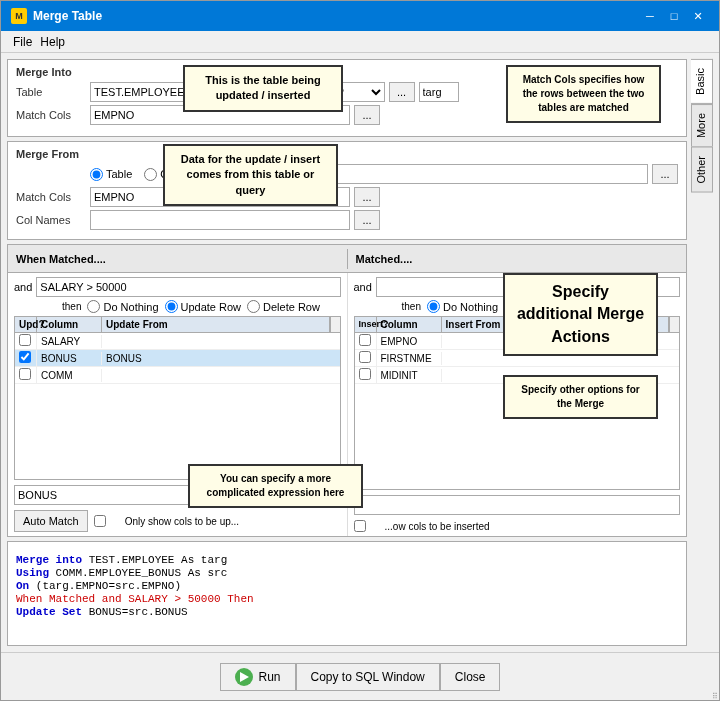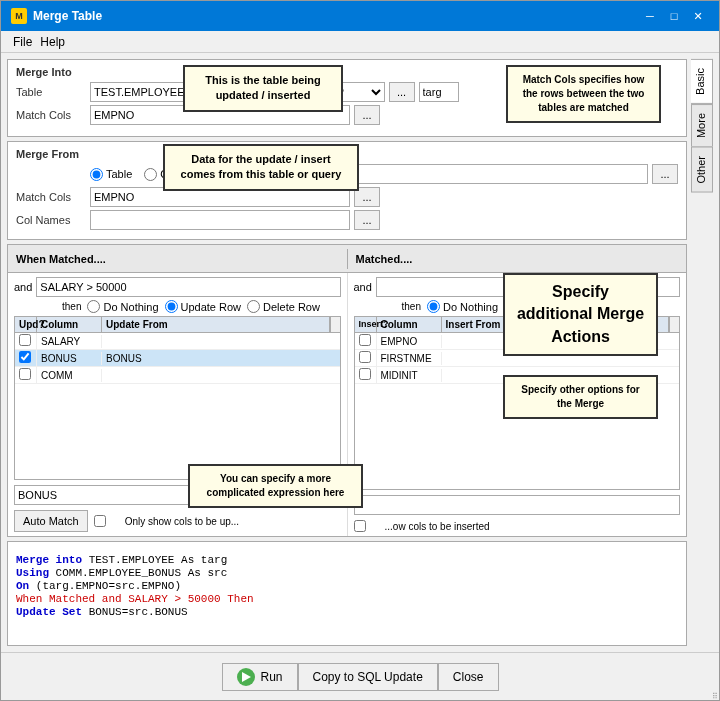--- a/index.html
+++ b/index.html
@@ -491,21 +491,21 @@
         <div class="form-row">
           <span class="form-label">Match Cols</span>
           <input class="form-input" type="text" value="EMPNO" style="width: 260px; flex: 0 0 auto;">
           <button class="btn-small">...</button>
         </div>
       </div>
 
       <div class="section-box" style="position:relative;">
         <div class="section-label">Merge From</div>
 
-        <div class="callout" style="left:155px; top:2px; width:196px;">
+        <div class="callout" style="left:155px; top:2px; width:175px;">
           <span>Data for the update / insert comes from this table or query</span>
         </div>
 
         <div class="form-row">
           <div class="form-label"></div>
           <div class="radio-group">
             <label class="radio-item">
               <input type="radio" name="source_type" checked="" style="">
               <span>Table</span>
             </label>
@@ -701,18 +701,18 @@
 
   </div>
 
   <div class="footer">
     <button class="btn-run">
       <div class="run-icon">
         <div class="run-triangle"></div>
       </div>
       <span>Run</span>
     </button>
-    <button class="btn-normal">Copy to SQL Update</button>
+    <button class="btn-normal">Copy to SQL Window</button>
     <button class="btn-normal">Close</button>
   </div>
 
   <div class="resize-grip">⠿</div>
 </div>
 
 </body></html>

